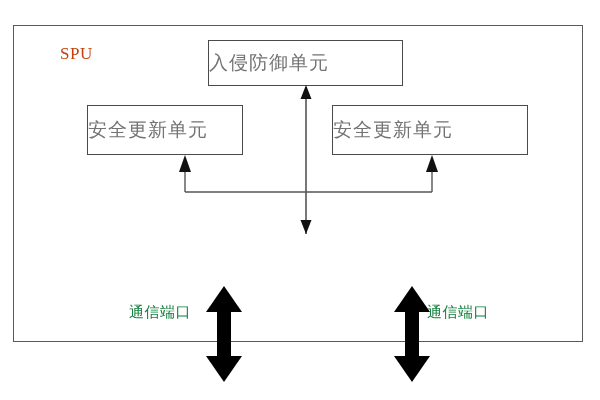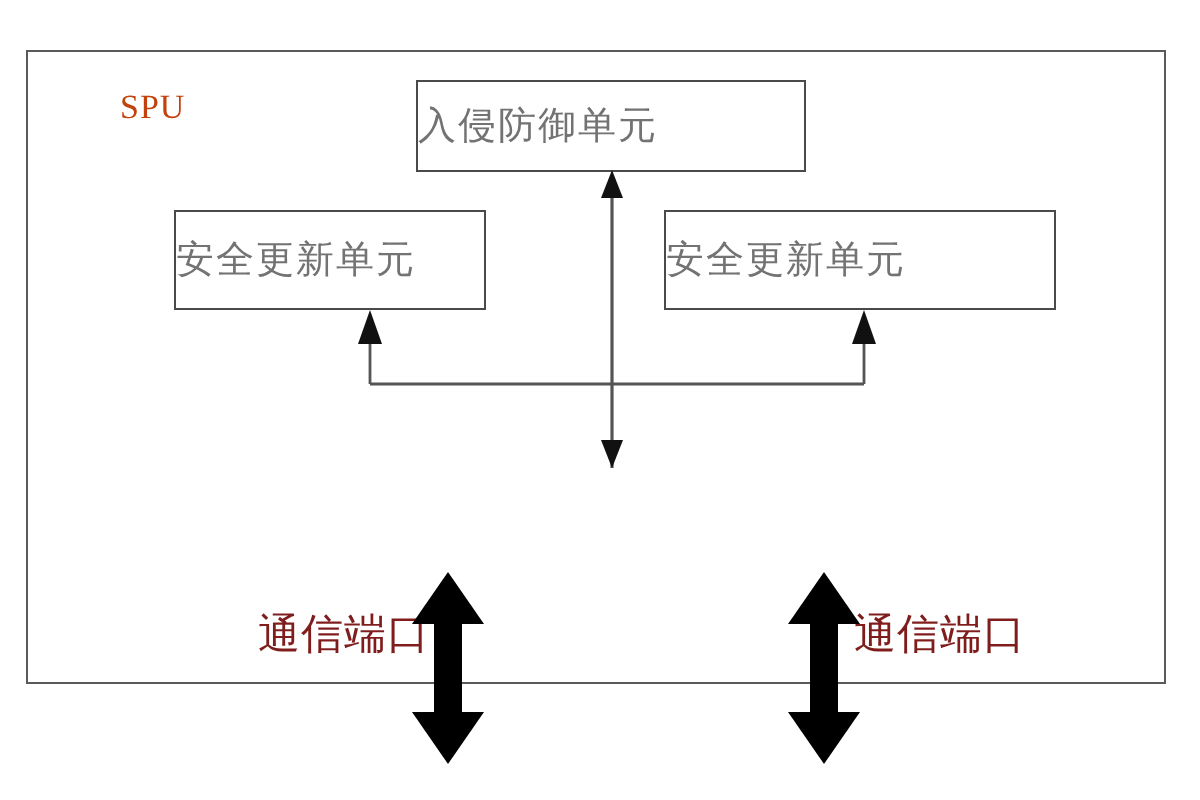--- a/index.html
+++ b/index.html
@@ -66,22 +66,22 @@
   }
   #box-lontalk {
     left: 124px;
     top: 234px;
     width: 377px;
     height: 51px;
     font-size: 19px;
   }
   .port-label {
     position: absolute;
-    font-size: 21px;
-    color: #7f1d1d;
+    font-size: 15px;
+    color: #15803d;
     letter-spacing: 0.5px;
     white-space: nowrap;
     font-family: "Liberation Serif", "DejaVu Serif", serif;
   }
   #port-label-left {
     left: 129px;
     top: 303px;
   }
   #port-label-right {
     left: 427px;

